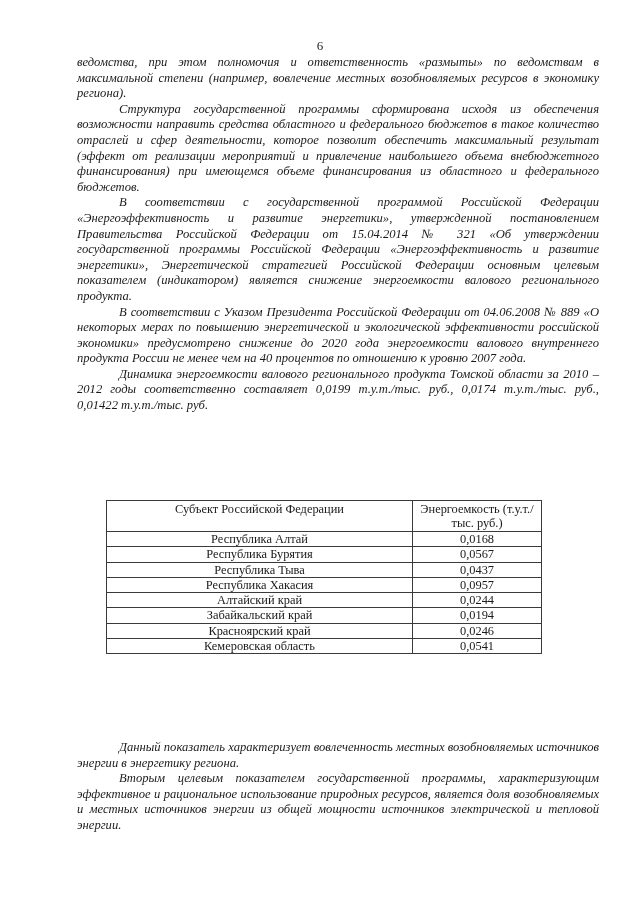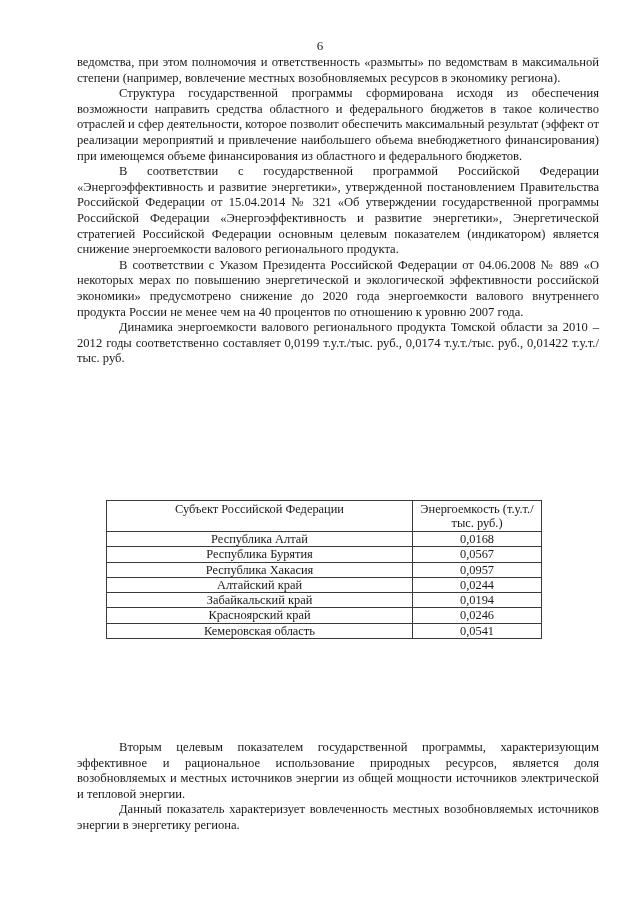--- a/index.html
+++ b/index.html
@@ -10,21 +10,21 @@
   }
   .page-number {
     position: absolute; top: 38px; left: 0; width: 640px;
     text-align: center; font-size: 13px;
   }
   .text-block {
     position: absolute; left: 77px; width: 522px;
     font-size: 12.6px; line-height: 15.6px;
     text-align: justify;
   }
-  .text-block p { margin: 0; text-align: justify; }
+  .text-block p { margin: 0; text-align: justify; font-style: italic; }
   .indent { text-indent: 42px; }
   table.energy-table {
     position: absolute; left: 106px; top: 500px;
     width: 436px; border-collapse: collapse;
     font-size: 12.4px;
   }
   table.energy-table td, table.energy-table th {
     border: 1px solid #3a3a3a;
     text-align: center; padding: 0; font-weight: normal;
     height: 14.3px; line-height: 14.3px;
@@ -55,20 +55,24 @@
   <tbody>
     <tr>
         <td>Республика Алтай</td>
         <td>0,0168</td>
       </tr>
     <tr>
         <td>Республика Бурятия</td>
         <td>0,0567</td>
       </tr>
     <tr>
+        <td>Республика Тыва</td>
+        <td>0,0437</td>
+      </tr>
+    <tr>
         <td>Республика Хакасия</td>
         <td>0,0957</td>
       </tr>
     <tr>
         <td>Алтайский край</td>
         <td>0,0244</td>
       </tr>
     <tr>
         <td>Забайкальский край</td>
         <td>0,0194</td>
@@ -78,15 +82,15 @@
         <td>0,0246</td>
       </tr>
     <tr>
         <td>Кемеровская область</td>
         <td>0,0541</td>
       </tr>
   </tbody>
 </table>
 
 <div class="text-block" style="top:740px;">
+  <p class="indent">Данный показатель характеризует вовлеченность местных возобновляемых источников энергии в энергетику региона.</p>
   <p class="indent">Вторым целевым показателем государственной программы, характеризующим эффективное и рациональное использование природных ресурсов, является доля возобновляемых и местных источников энергии из общей мощности источников электрической и тепловой энергии.</p>
-  <p class="indent">Данный показатель характеризует вовлеченность местных возобновляемых источников энергии в энергетику региона.</p>
 </div>
 
 </body></html>

